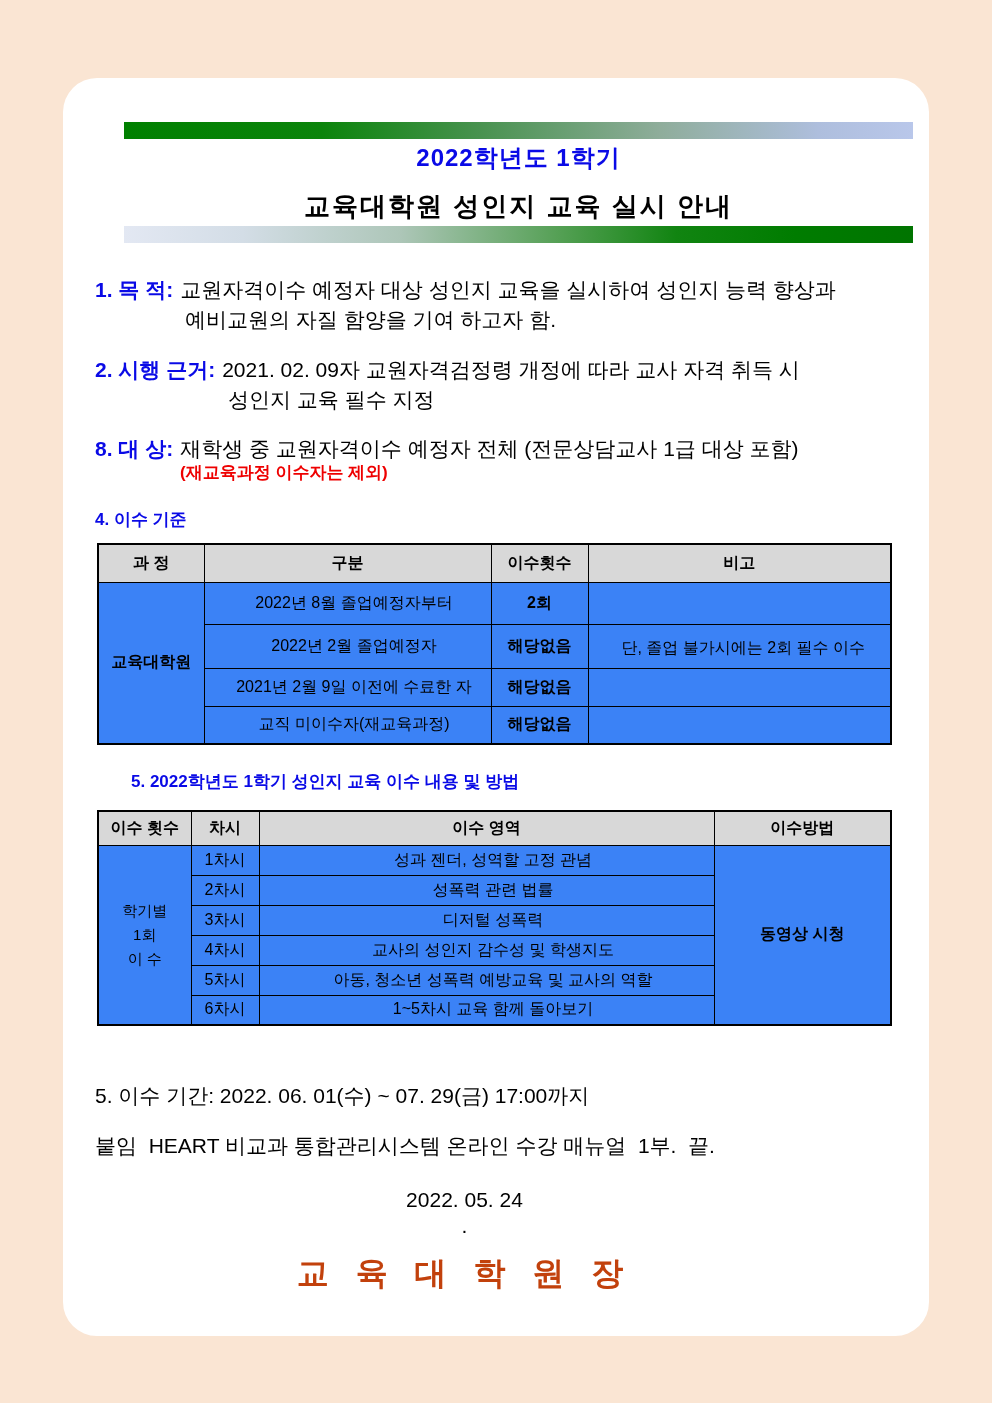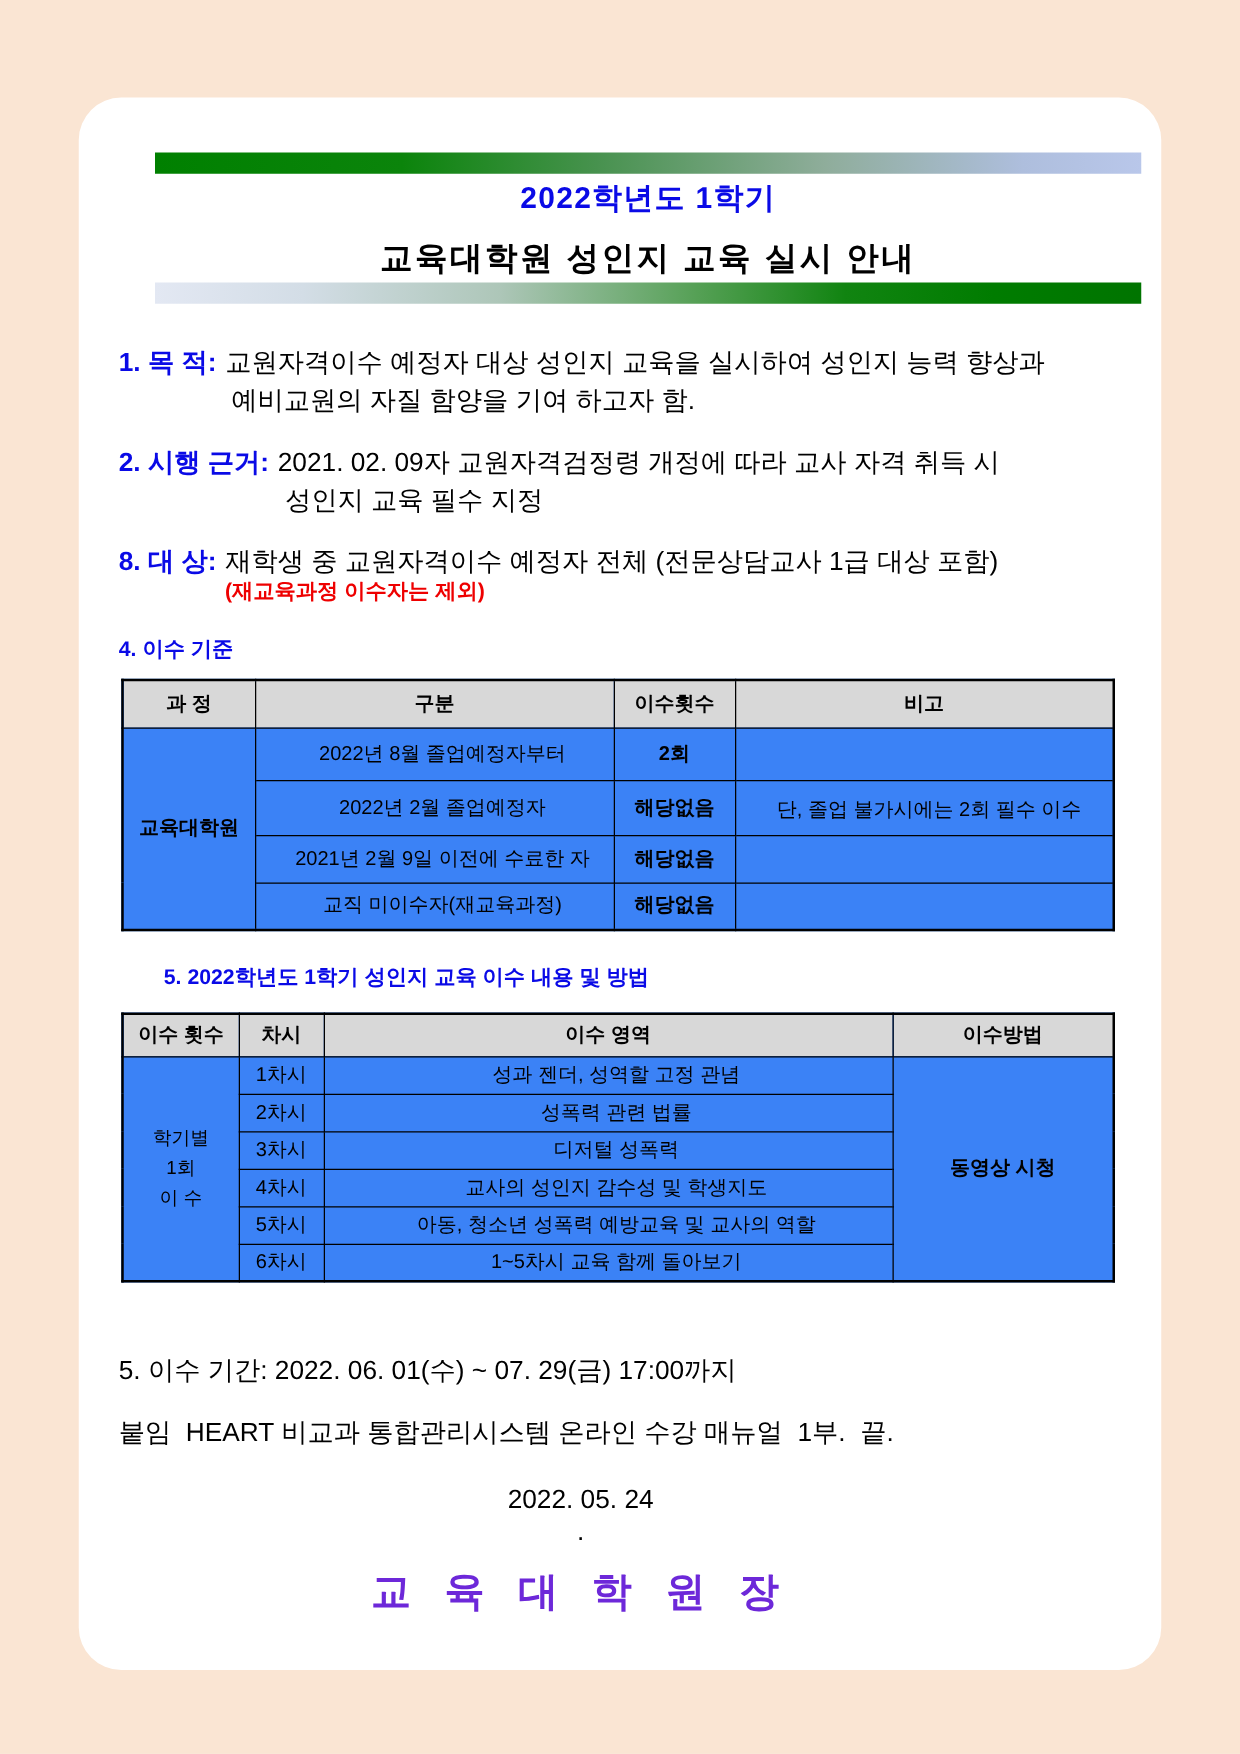--- a/index.html
+++ b/index.html
@@ -49,21 +49,21 @@
   .doc-table th { background:#d8d8d8; font-weight:bold; }
   .cell-left { text-align:left; padding-left:13px; }
   .bold { font-weight:bold; }
   .blue-cell { color:#0a0ae6; }
   .note-cell { font-size:15px; vertical-align:top; text-align:left; padding:4px 0 0 8px; white-space:normal; }
   .small-cell { font-size:15px; }
   .count-label span { display:block; line-height:24px; font-size:15px; }
   .pre { white-space:pre; }
   .center-line { left:0; width:863px; text-align:center;margin-left:33px; }
   .signature {
-    font-size:32px; font-weight:bold; letter-spacing:9px; color:#6d28d9;
+    font-size:32px; font-weight:bold; letter-spacing:9px; color:#c2410c;
   }
 </style>
 </head>
 <body>
 
 <div class="page">
   <div class="panel"></div>
 
   <div class="abs bar bar-top"></div>
   <div class="abs semester-title">2022학년도 1학기</div>

